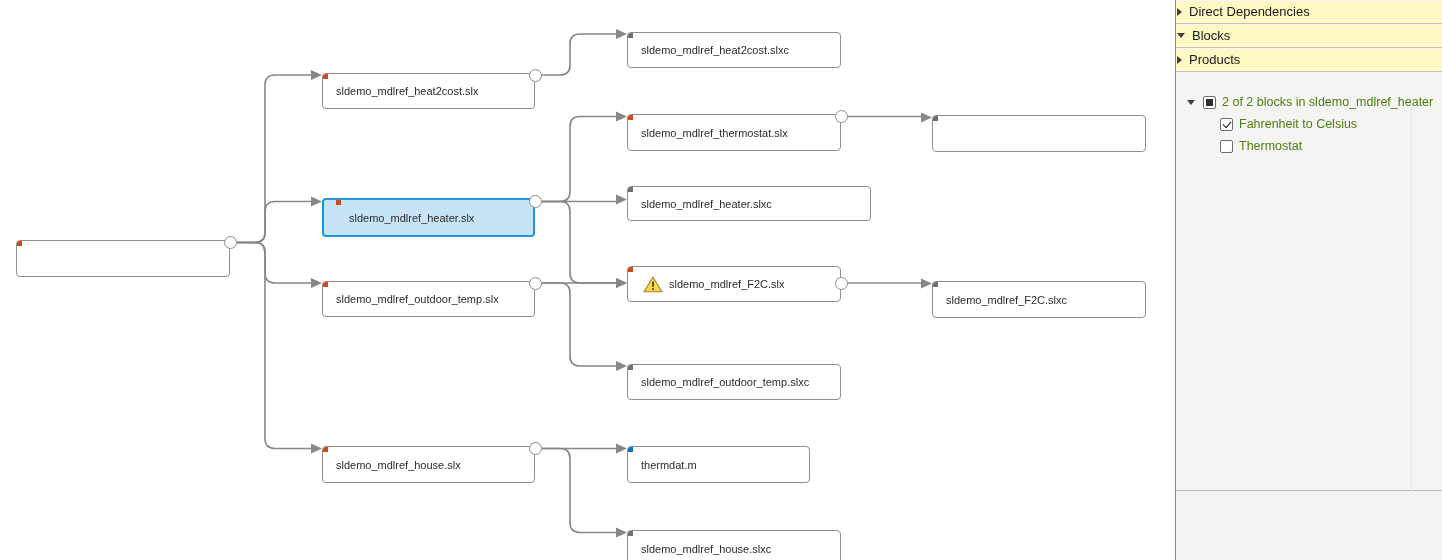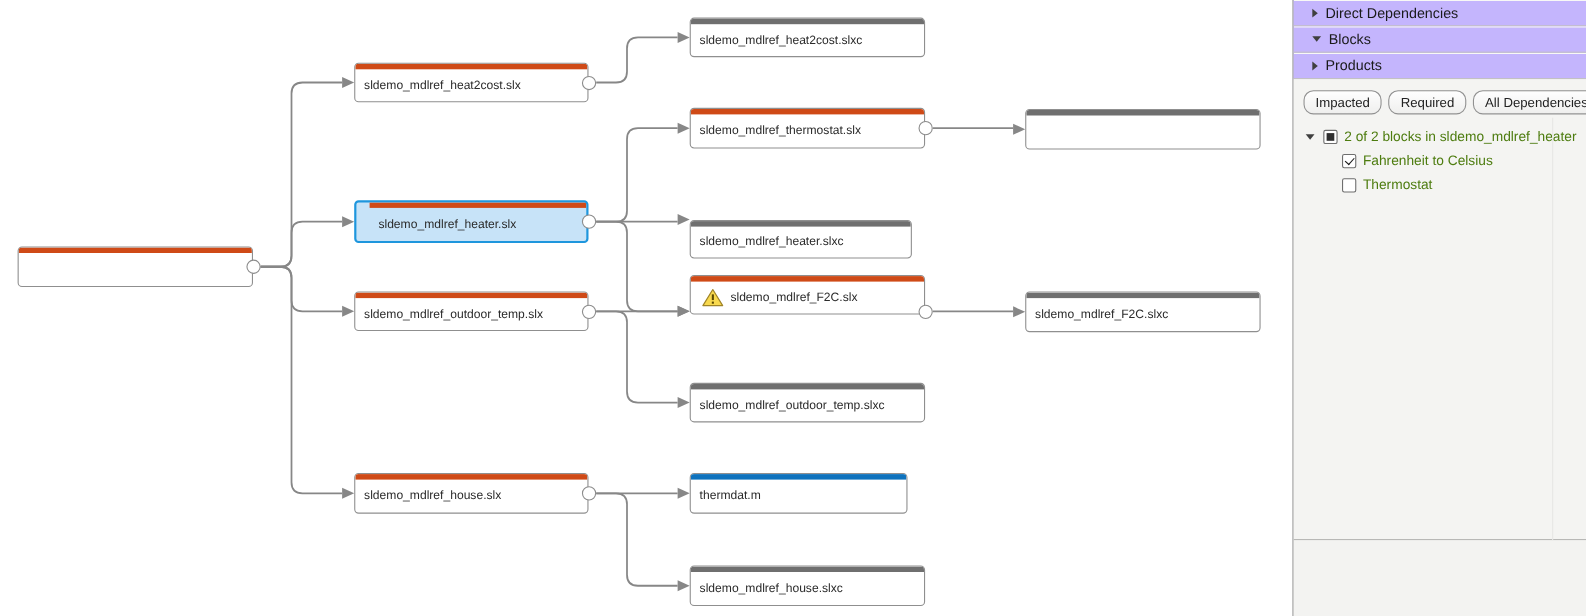--- a/index.html
+++ b/index.html
@@ -6,39 +6,39 @@
   body{
     width:1442px;height:560px;position:relative;overflow:hidden;
     font-family:"Liberation Sans","DejaVu Sans",sans-serif;
     background:#ffffff;
   }
   
   .canvas{position:absolute;left:0;top:0;width:1175px;height:560px;background:#ffffff;}
   .edge-layer{position:absolute;left:0;top:0;}
   .node{
     position:absolute;background:#ffffff;border:1px solid #8f8f8f;border-radius:4px;
-    box-sizing:border-box;overflow:hidden;display:flex;flex-direction:column;
+    box-sizing:border-box;overflow:hidden;display:flex;margin-top:16px;
   }
   .node .bar{height:5px;flex:0 0 5px;}
   .node .body{flex:1;display:flex;align-items:center;padding:0 8px;gap:6px;}
   .node .lbl{font-size:11px;color:#2b2b2b;white-space:nowrap;}
   .node.selected{border:2px solid #1e96dd;background:#c7e3f8;padding-left:12px;}
   .port{
     position:absolute;width:13px;height:13px;border-radius:50%;
     background:#ffffff;border:1.5px solid #8c8c8c;box-sizing:border-box;
   }
   
   .panel{
     position:absolute;left:1175px;top:0;width:267px;height:560px;
     background:#f3f3f1;border-left:1px solid #8a8a8a;box-sizing:border-box;
   }
   .acc-header{
-    height:23px;background:#c4b5fd;border-bottom:1px solid #c3c1be;
+    height:23px;background:#fef9c3;border-bottom:1px solid #c3c1be;
     box-shadow:inset 0 1px 0 #f8f8f6;
-    display:flex;align-items:center;padding-left:17px;gap:7px;cursor:pointer;
+    display:flex;align-items:center;padding-left:1px;gap:7px;cursor:pointer;
   }
   .acc-header .hlbl{font-size:13px;color:#1a1a1a;}
   .caret-r{width:0;height:0;border-top:4px solid transparent;border-bottom:4px solid transparent;border-left:5px solid #3f3f3f;}
   .caret-d{width:0;height:0;border-left:4px solid transparent;border-right:4px solid transparent;border-top:5px solid #3f3f3f;}
   .blocks-body{
     height:419px;background:#f4f4f2;border-bottom:1px solid #b8b8b6;
     box-sizing:border-box;position:relative;padding-top:10px;
   }
   .panel-footer{height:100%;background:#f3f3f1;}
   .btn-row{display:flex;gap:6px;padding-left:9px;}
@@ -140,21 +140,21 @@
           <span class="lbl">sldemo_mdlref_heat2cost.slxc</span>
         </div>
       </div>
       <div class="node" style="left: 627px; top: 98px; width: 214px; height: 37px;">
         <div class="bar" style="background: rgb(207, 74, 23);"></div>
         <div class="body">
           <span class="lbl">sldemo_mdlref_thermostat.slx</span>
         </div>
       </div>
       <div class="port" style="left: 834.5px; top: 110px;"></div>
-      <div class="node" style="left: 627px; top: 200px; width: 202px; height: 35px; text-align: center;">
+      <div class="node" style="left: 627px; top: 170px; width: 244px; height: 35px; text-align: center;">
         <div class="bar" style="background: rgb(111, 111, 111);"></div>
         <div class="body">
           <span class="lbl">sldemo_mdlref_heater.slxc</span>
         </div>
       </div>
       <div class="node" style="left: 627px; top: 250px; width: 214px; height: 36px;">
         <div class="bar" style="background: rgb(207, 74, 23);"></div>
         <div class="body">
           <span style="display: flex; align-items: center; margin-left: 2px;">
             <svg width="20" height="17" viewBox="0 0 20 17">
@@ -166,21 +166,21 @@
           <span class="lbl">sldemo_mdlref_F2C.slx</span>
         </div>
       </div>
       <div class="port" style="left: 834.5px; top: 276.5px;"></div>
       <div class="node" style="left: 627px; top: 348px; width: 214px; height: 36px; justify-content: center;">
         <div class="bar" style="background: rgb(111, 111, 111);"></div>
         <div class="body">
           <span class="lbl">sldemo_mdlref_outdoor_temp.slxc</span>
         </div>
       </div>
-      <div class="node" style="left: 627px; top: 430px; width: 198px; height: 37px;">
+      <div class="node" style="left: 627px; top: 430px; width: 183px; height: 37px;">
         <div class="bar" style="background: rgb(14, 114, 189);"></div>
         <div class="body">
           <span class="lbl">thermdat.m</span>
         </div>
       </div>
       <div class="node" style="left: 627px; top: 514px; width: 214px; height: 37px;">
         <div class="bar" style="background: rgb(111, 111, 111);"></div>
         <div class="body">
           <span class="lbl">sldemo_mdlref_house.slxc</span>
         </div>
@@ -205,25 +205,20 @@
   <div class="acc-header">
     <span class="caret-d"></span>
     <span class="hlbl">Blocks</span>
   </div>
   <div class="acc-header">
     <span class="caret-r"></span>
     <span class="hlbl">Products</span>
   </div>
 
   <div class="blocks-body">
-    <div class="btn-row">
-      <button class="pill-btn">Impacted</button>
-      <button class="pill-btn">Required</button>
-      <button class="pill-btn">All Dependencies</button>
-    </div>
 
     <div class="tree">
       <div class="tree-row">
         <span class="caret-d"></span>
         <span class="cb partial root-cb"></span>
         <span class="tree-lbl">2 of 2 blocks in sldemo_mdlref_heater</span>
       </div>
       <div class="tree-row">
         <span class="cb checked child-cb"></span>
         <span class="tree-lbl">Fahrenheit to Celsius</span>

